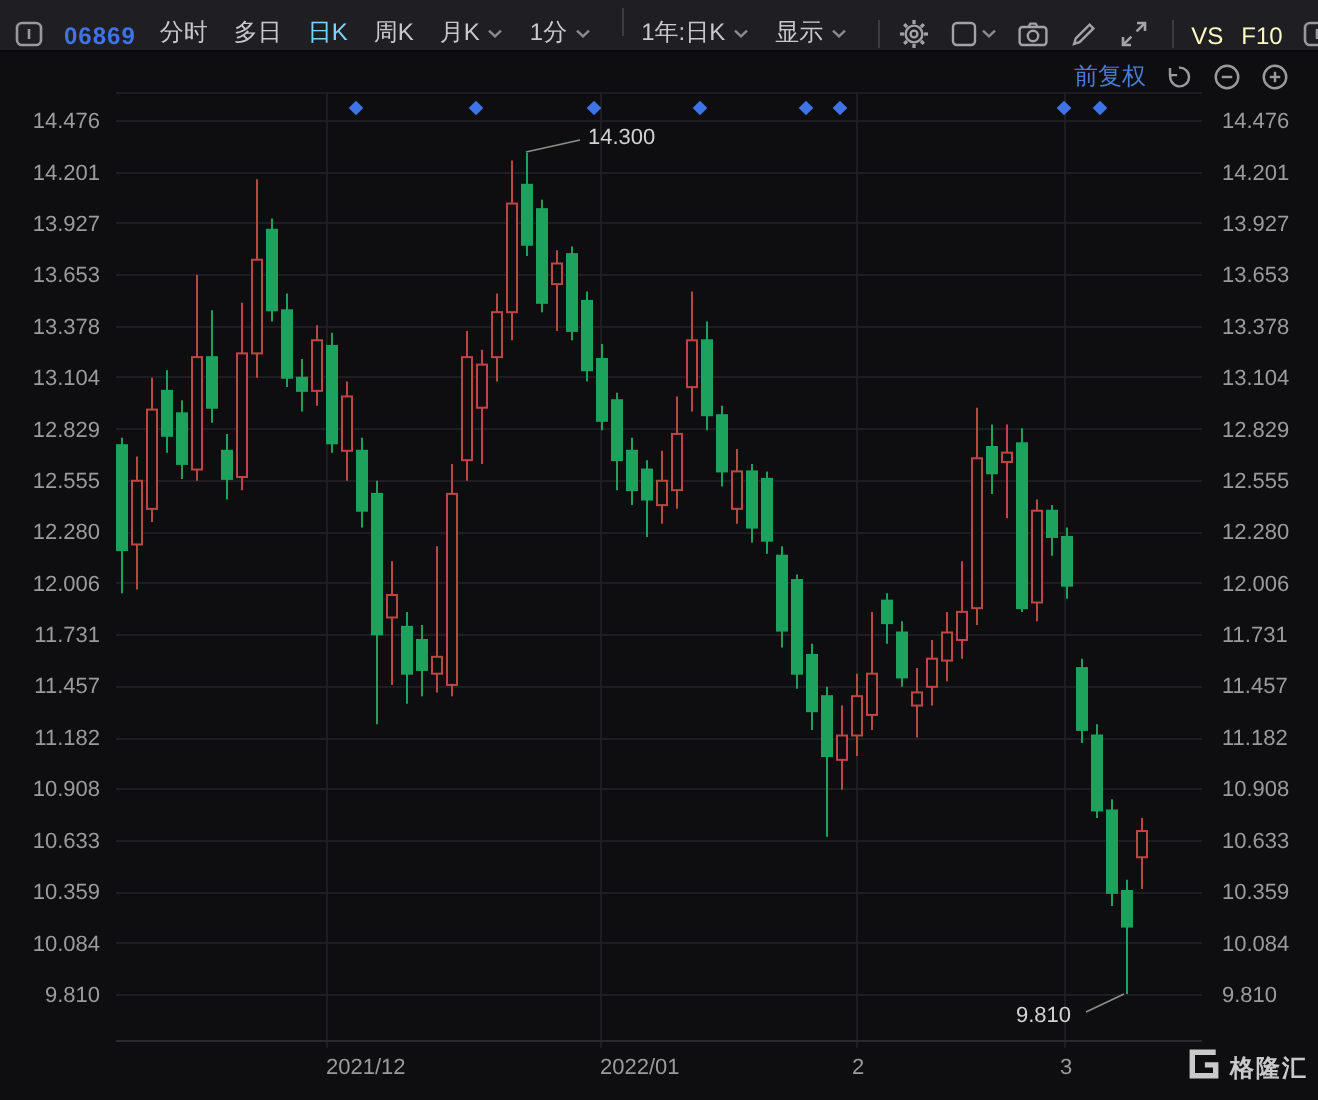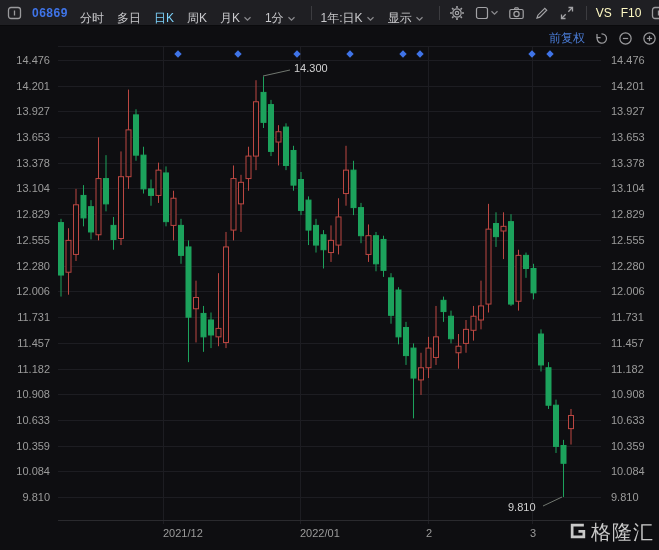--- a/index.html
+++ b/index.html
@@ -3,37 +3,37 @@
 <meta charset="utf-8">
 <style>
   html,body{margin:0;padding:0;background:#0e0e11;}
   *{box-sizing:border-box;}
   .stage{position:relative;width:659px;height:550px;overflow:hidden;background:#0e0e11;
          font-family:"Liberation Sans","DejaVu Sans",sans-serif;}
   svg.chartlayer{position:absolute;left:0;top:0;}
   svg text{font-family:"Liberation Sans","DejaVu Sans",sans-serif;font-size:11px;fill:#9b9b9b;}
   
   .toolbar{position:absolute;left:0;top:0;width:659px;height:26px;background:#1f1f23;
-           border-bottom:1px solid #0a0a0c;display:flex;align-items:center;padding:0 6px;
+           border-bottom:1px solid #0a0a0c;display:flex;align-items:flex-end;padding:0 6px;
            font-size:12px;color:#c9c9cc;z-index:5;white-space:nowrap;}
   .tb-item{margin-right:13px;display:inline-flex;align-items:center;gap:3px;cursor:default;margin-top:12px;}
   .tb-item.active{color:#7dd3fc;}
   .tb-sym{color:#3f74e8;font-weight:bold;margin-right:12px;letter-spacing:.5px;}
   .tb-div{width:1px;height:14px;background:#3c3c40;margin:0 9px 0 2px;flex:0 0 auto;}
   .tb-ico{display:inline-flex;align-items:center;margin-right:9px;}
   .tb-txtbtn{margin-right:9px;color:#fef9c3;font-size:12px;}
   .winico{display:inline-flex;align-items:center;margin-right:9px;}
   .caret{display:inline-flex;align-items:center;}
   
-  .adjrow{position:absolute;top:30px;right:2px;display:flex;align-items:center;gap:9px;z-index:4;}
+  .adjrow{position:absolute;top:30px;right:14px;display:flex;align-items:center;gap:9px;z-index:4;}
   .adjlabel{color:#4a7bd4;font-size:12px;}
   .adjico{display:inline-flex;align-items:center;}
   
   .watermark{position:absolute;right:5px;bottom:4px;display:flex;align-items:center;gap:4px;z-index:4;}
-  .wmtext{color:#c9c9c9;font-size:20px;font-weight:normal;letter-spacing:1px;}
+  .wmtext{color:#c9c9c9;font-size:12px;font-weight:bold;letter-spacing:1px;}
 </style>
 </head>
 <body>
 
 <div class="stage">
 
   <svg class="chartlayer" id="chart-svg" width="659" height="550">
       <g>
         <line x1="58" x2="601" y1="46.5" y2="46.5" stroke="#1d1d22" stroke-width="1"></line>
         <line x1="58" x2="601" y1="60.5" y2="60.5" stroke="#1d1d22" stroke-width="1"></line>

